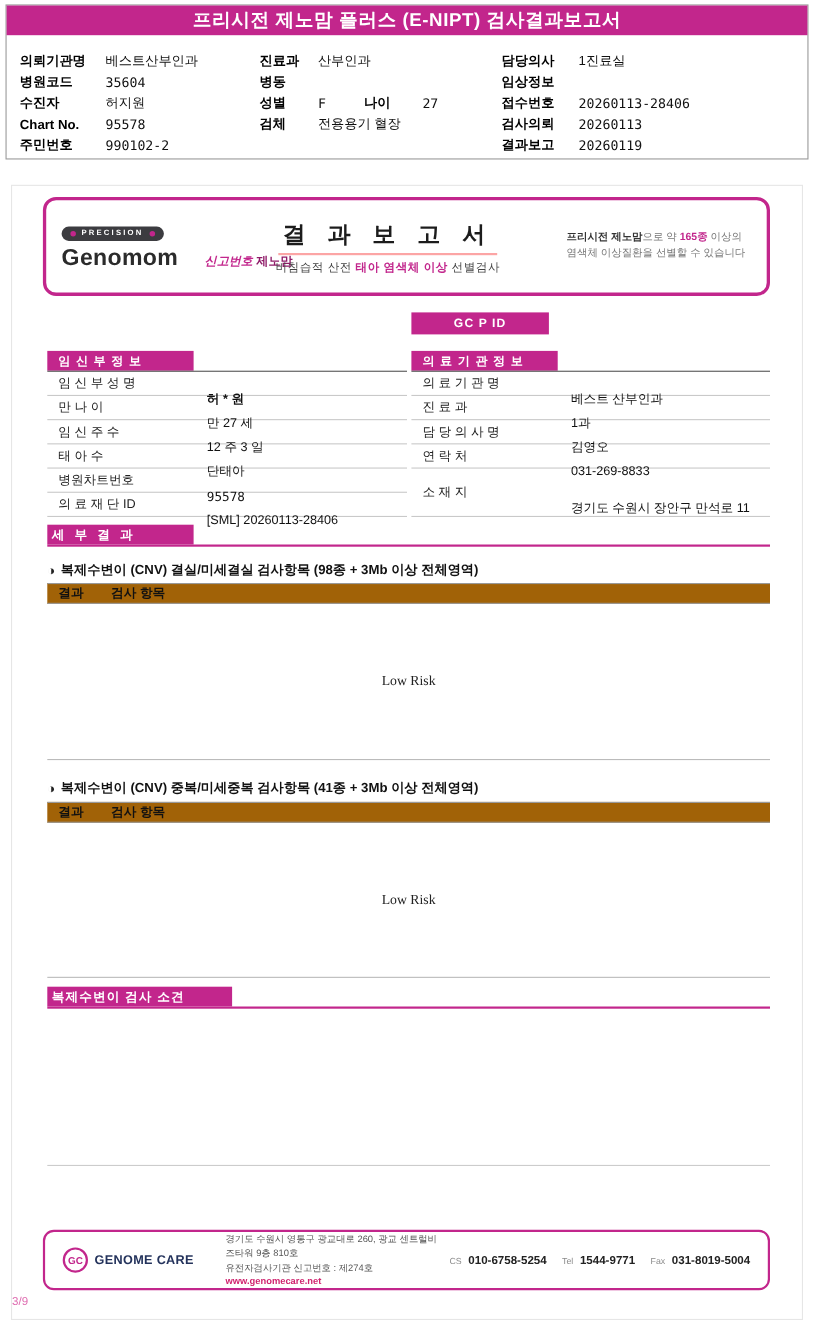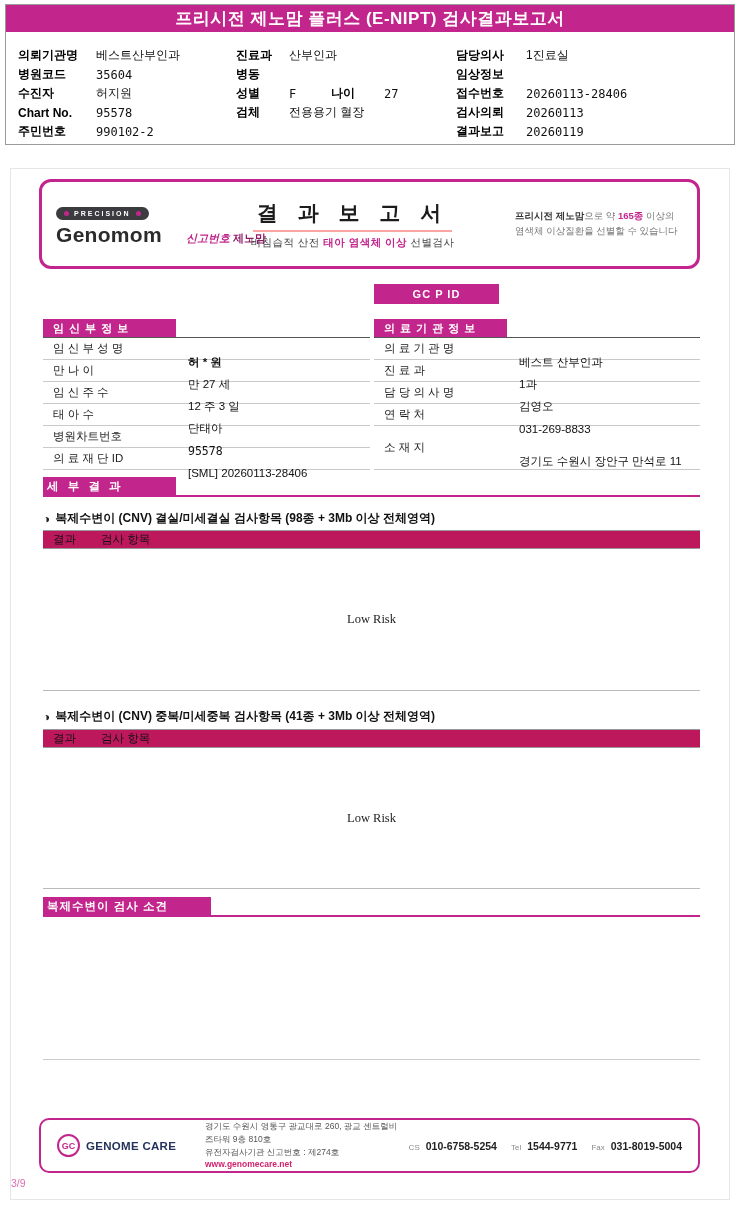--- a/index.html
+++ b/index.html
@@ -84,23 +84,23 @@
   .section-badge { position:absolute; left:0; bottom:0; height:18px; background:var(--accent);
     color:#fff; font-weight:bold; font-size:11.5px; display:flex; align-items:center;
     padding-left:4px; }
   .badge-std { width:133px; letter-spacing:3px; }
   .badge-wide { width:168px; letter-spacing:1px; }
 
   
   .cnv-heading { position:absolute; left:32px; width:657px; font-size:12px; font-weight:600;
     color:#111; display:flex; align-items:center; gap:5px; }
   .cnv-icon { font-size:12px; color:#222; }
-  .cnv-header-row { position:absolute; left:32px; width:657px; height:19px; background:#be185d;
+  .cnv-header-row { position:absolute; left:32px; width:657px; height:19px; background:#a16207;
     border-top:1px solid #999; border-bottom:1px solid #999; display:flex; align-items:center;
-    font-size:11.5px; font-weight:normal; color:#111; }
+    font-size:11.5px; font-weight:bold; color:#111; }
   .cnv-header-row .col-result { padding-left:10px; width:58px; flex:none; }
   .cnv-body { position:absolute; left:32px; width:657px; display:flex; align-items:center;
     justify-content:center; border-bottom:1px solid #bbb; }
   .low-risk { font-family:"Liberation Serif", serif; font-size:12.5px; color:#222; }
 
   .thin-line { position:absolute; left:32px; top:890px; width:657px; border-top:1px solid #ccc; }
 
   
   .footer-box { position:absolute; left:28px; top:949px; width:661px; height:55px;
     border:2px solid var(--accent); border-radius:10px; display:flex; align-items:center;

